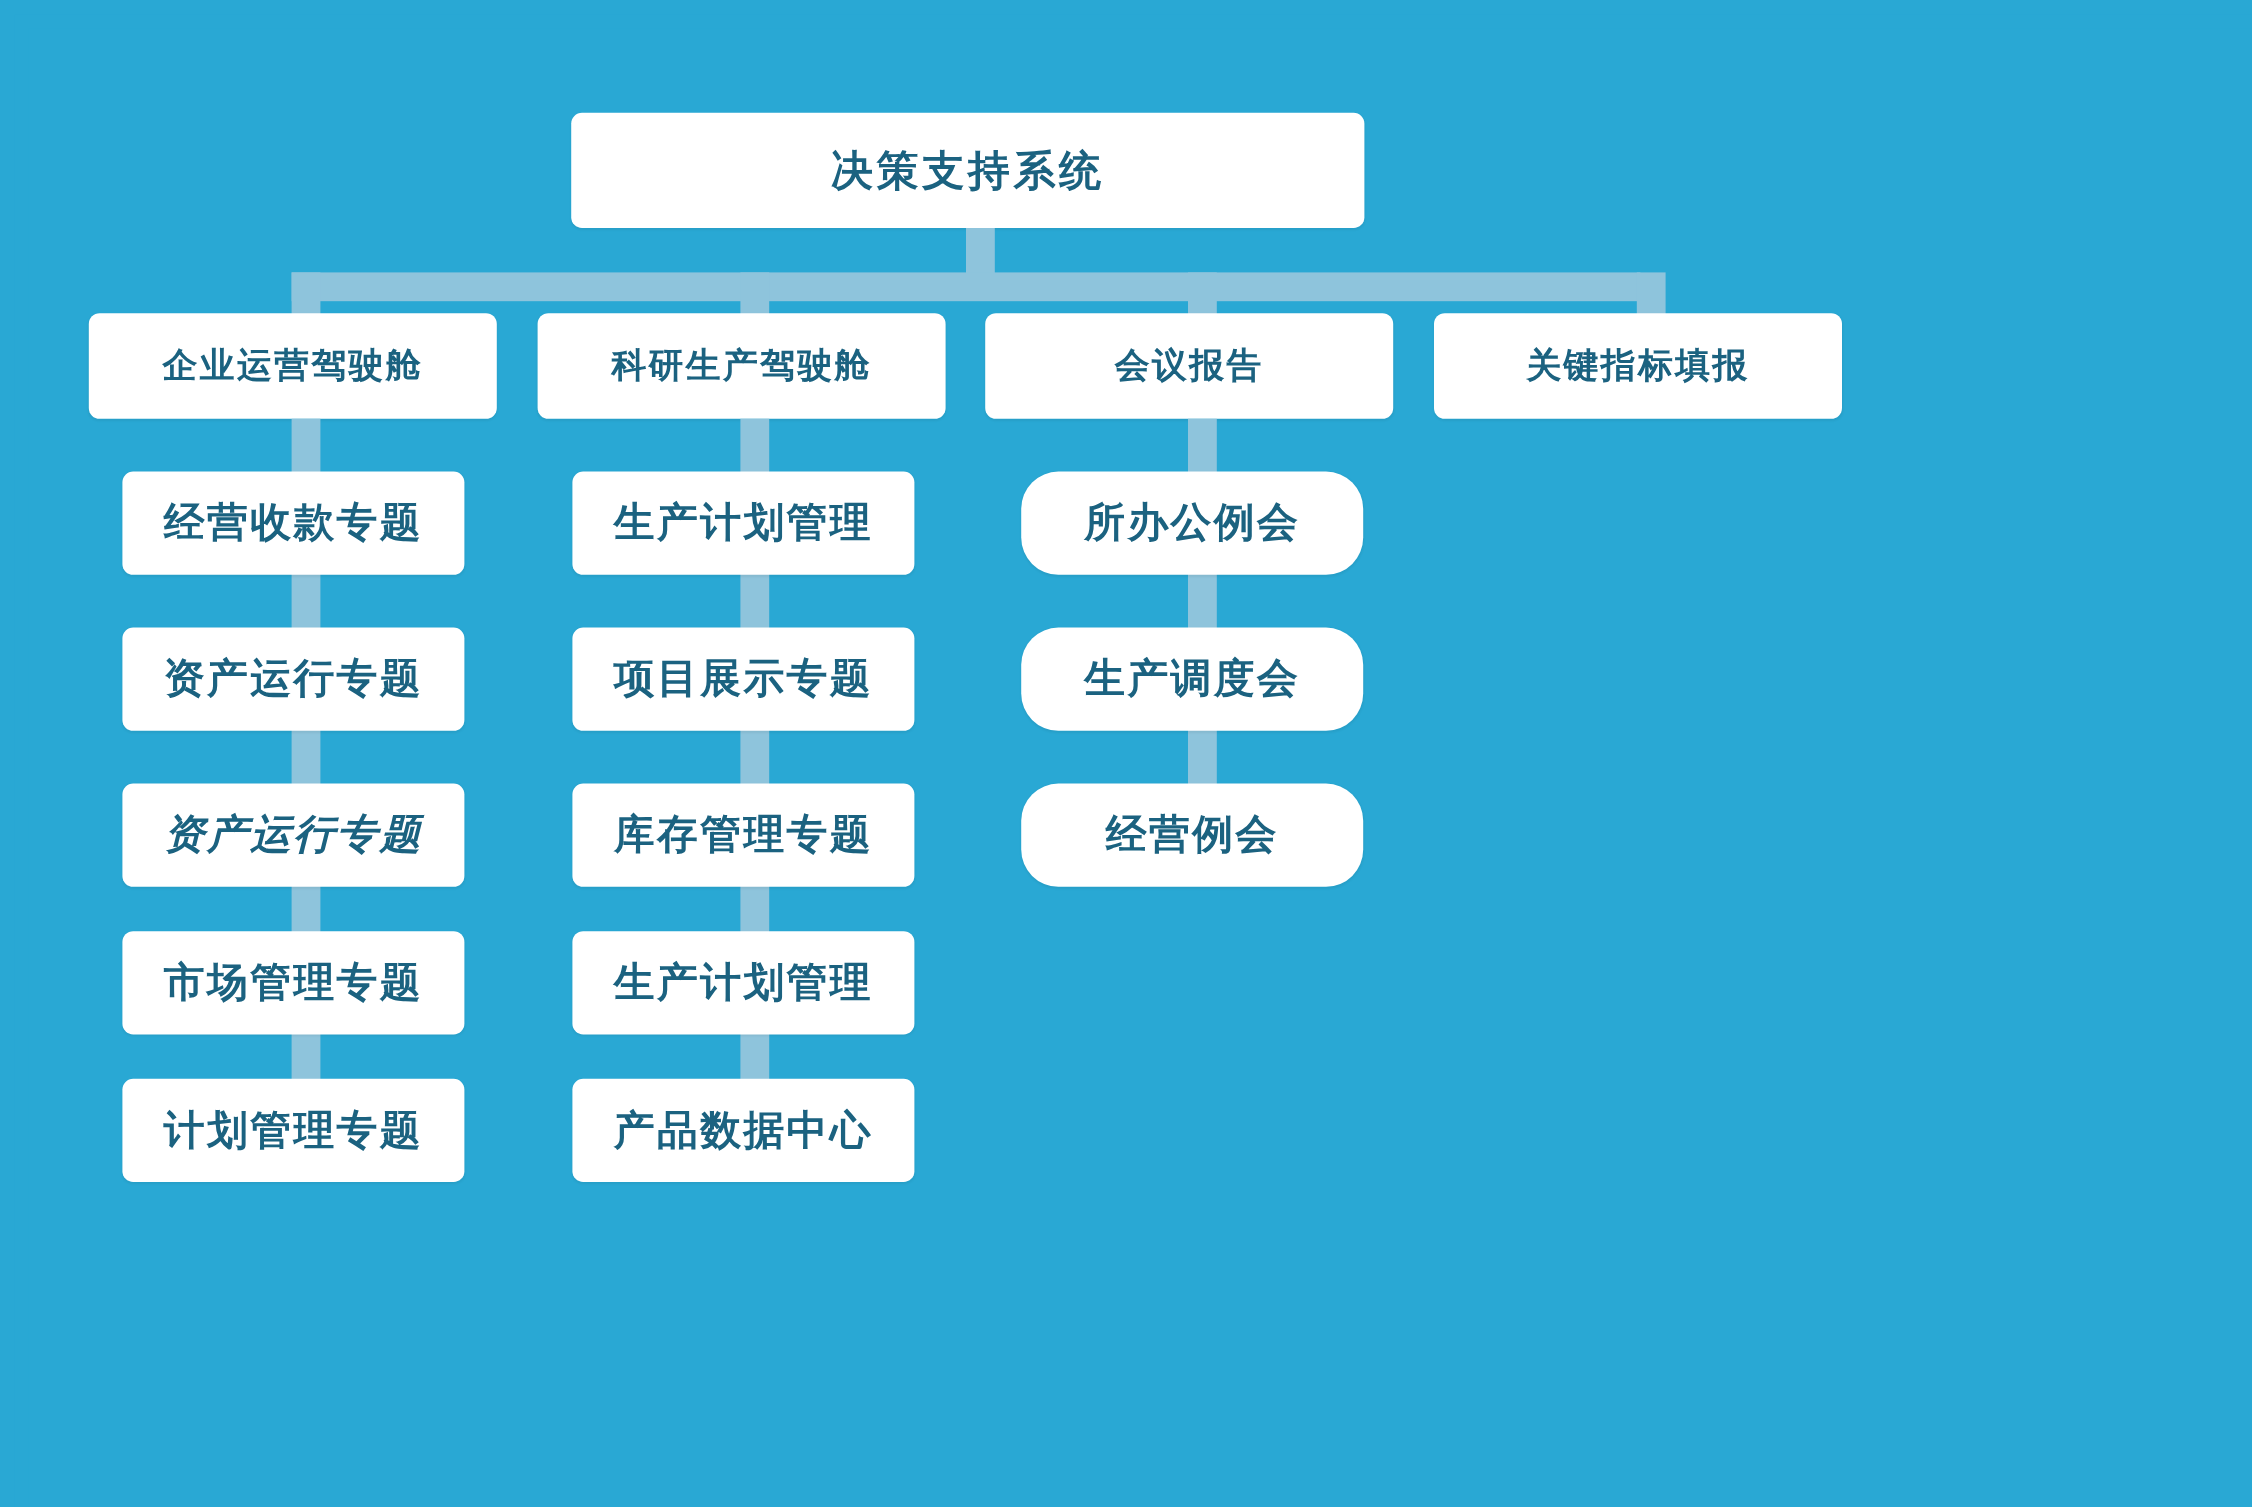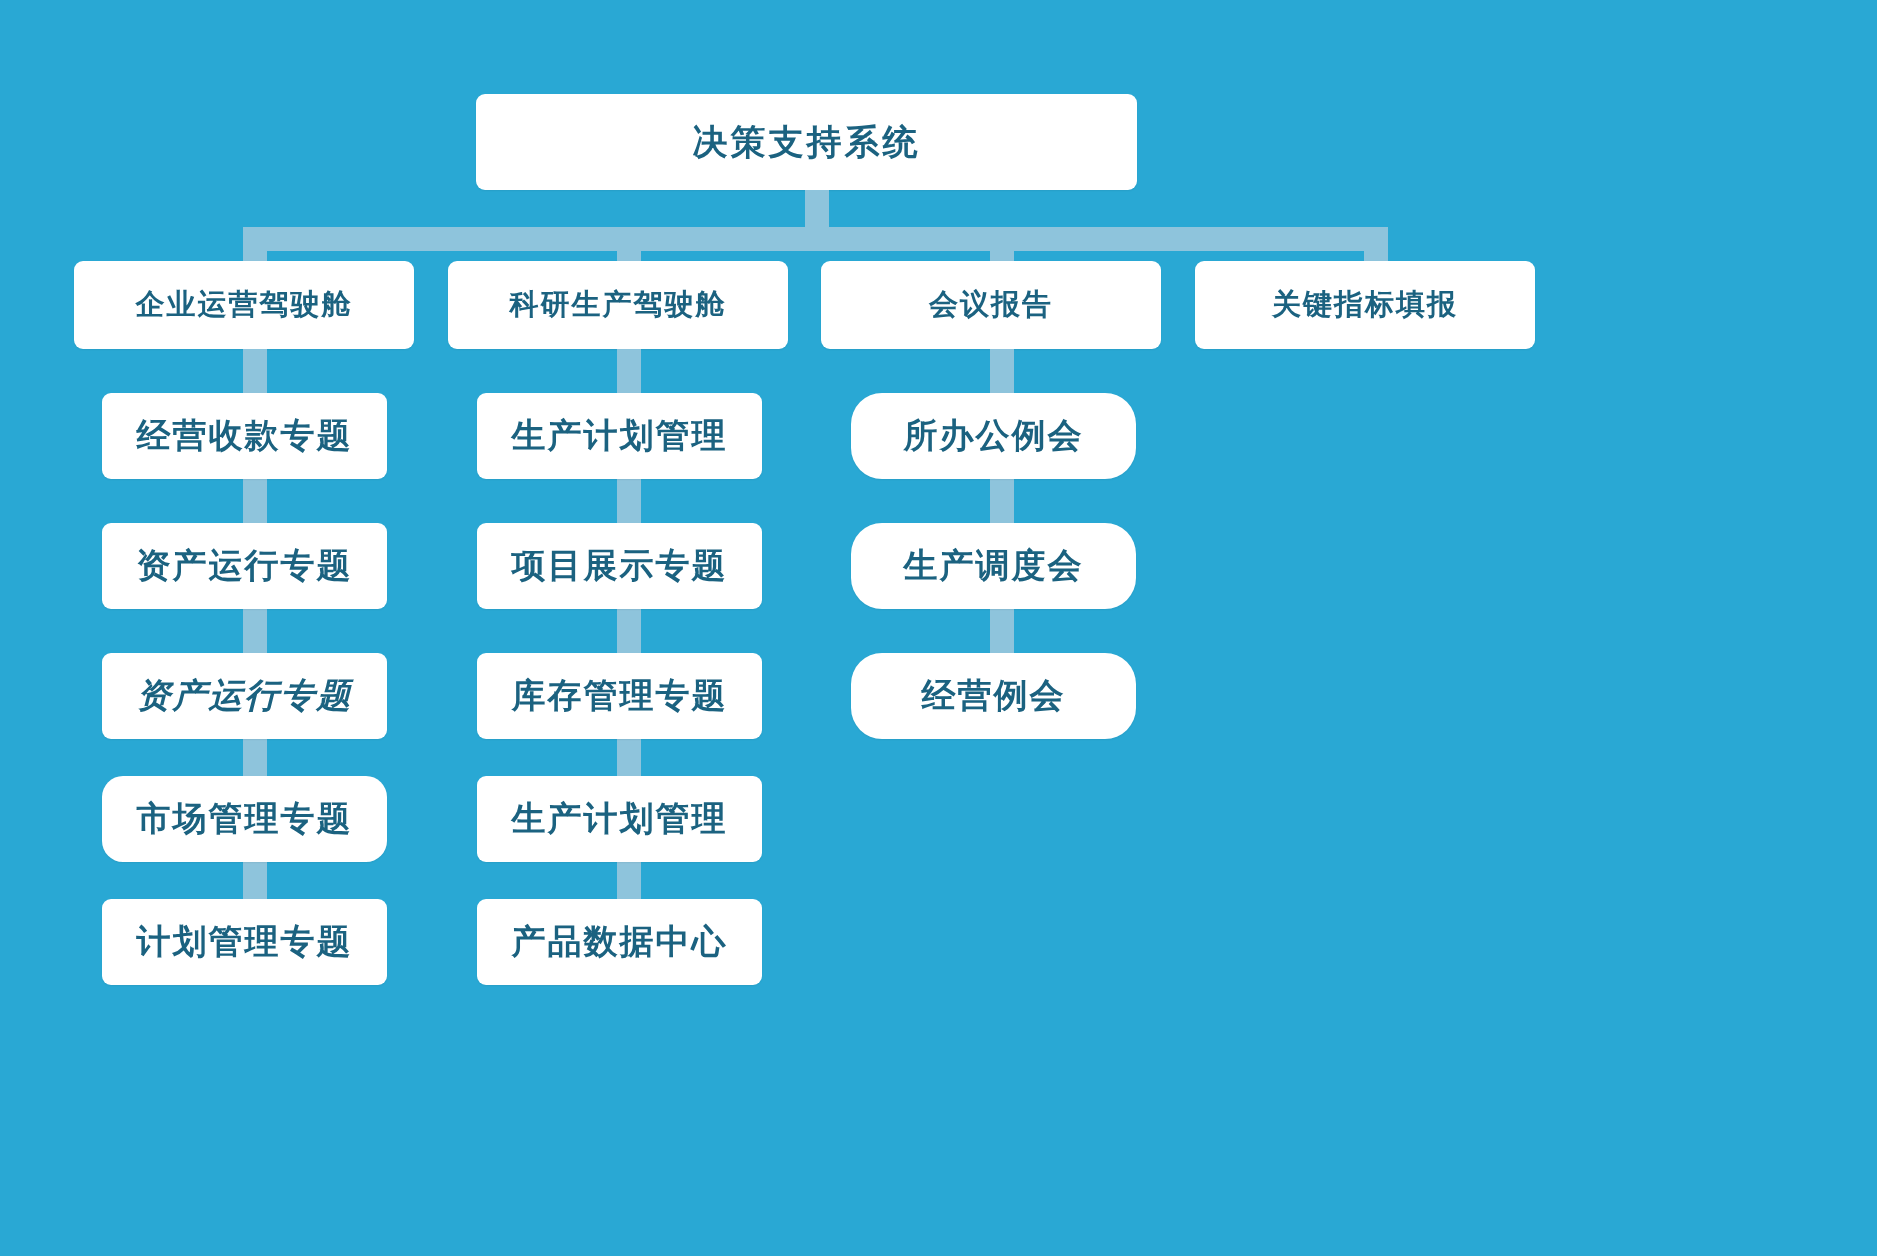--- a/index.html
+++ b/index.html
@@ -105,21 +105,21 @@
 
     <div class="node leaf" style="top:369px;">
       <span>经营收款专题</span>
     </div>
     <div class="node leaf" style="top:499px;">
       <span>资产运行专题</span>
     </div>
     <div class="node leaf" style="top:629px;font-style:italic;">
       <span>资产运行专题</span>
     </div>
-    <div class="node leaf" style="top:752px;border-radius:21px;">
+    <div class="node leaf" style="top:752px;">
       <span>市场管理专题</span>
     </div>
     <div class="node leaf" style="top:875px;">
       <span>计划管理专题</span>
     </div>
   </div>
 
   <div class="col1">
     <div class="connector v" style="left:593px; top:325px; height:590px;"></div>
 

